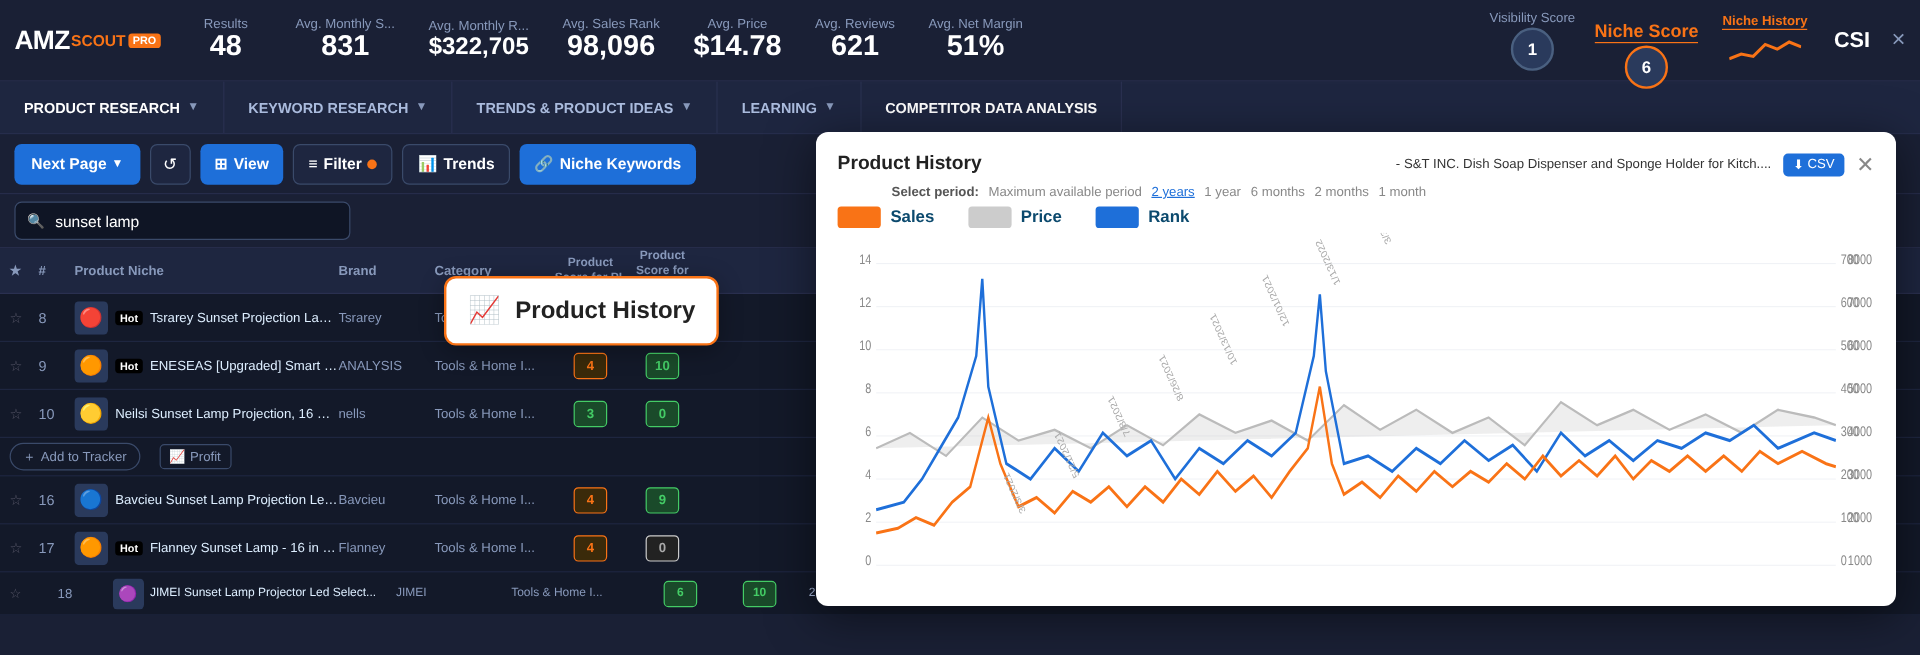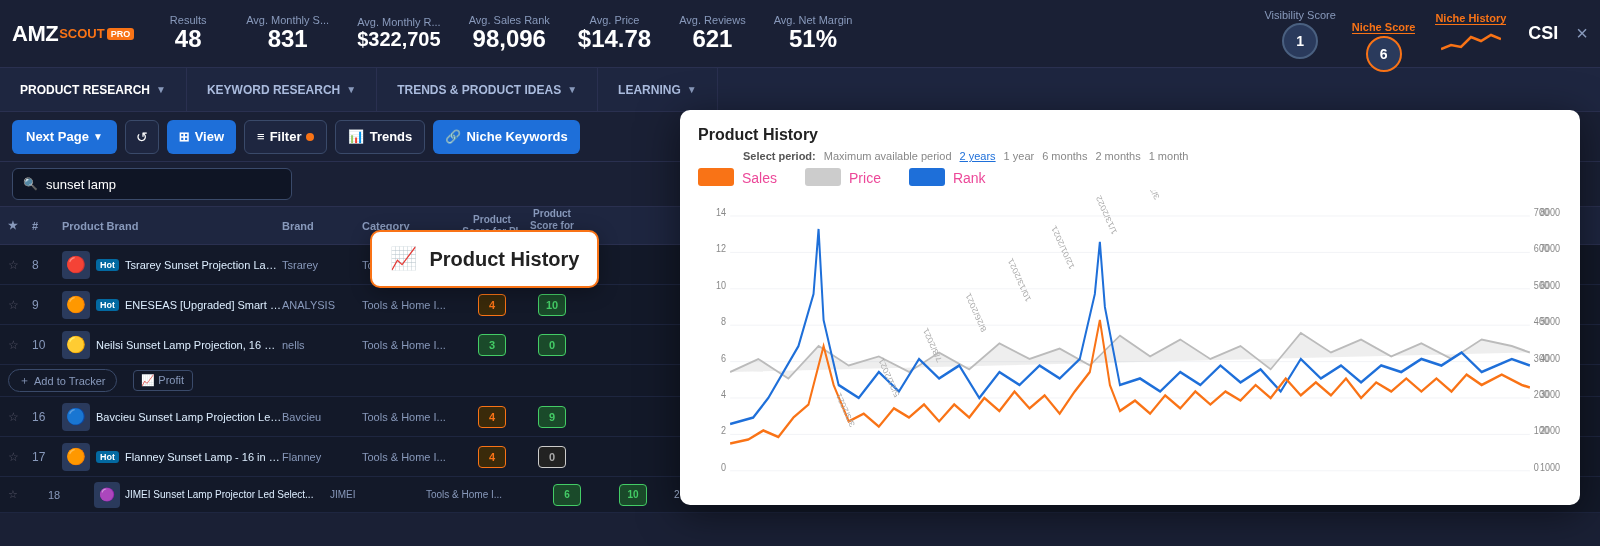--- a/index.html
+++ b/index.html
@@ -40,21 +40,21 @@
       display: flex; flex-direction: column; align-items: center; margin: 0 8px;
     }
     .vis-label { font-size: 11px; color: #8899bb; }
     .vis-circle {
       width: 36px; height: 36px; border-radius: 50%; background: #2a3a5c; border: 2px solid #4a6080;
       display: flex; align-items: center; justify-content: center; font-size: 14px; font-weight: 700; color: #fff; margin-top: 2px;
     }
     .niche-score-area {
       display: flex; flex-direction: column; align-items: center; margin: 0 8px;
     }
-    .niche-score-label { font-size: 11px; color: #f97316; font-weight: 600; border-bottom: 1px solid #f97316; margin-top: 25px; }
+    .niche-score-label { font-size: 15px; color: #f97316; font-weight: 600; border-bottom: 1px solid #f97316; margin-top: 25px; }
     .niche-circle {
       width: 36px; height: 36px; border-radius: 50%; background: #2a3a5c; border: 2px solid #f97316;
       display: flex; align-items: center; justify-content: center; font-size: 14px; font-weight: 700; color: #fff; margin-top: 2px;
     }
     .niche-history-area {
       display: flex; flex-direction: column; align-items: center; margin: 0 12px;
     }
     .niche-history-label { font-size: 11px; color: #f97316; font-weight: 600; border-bottom: 1px solid #f97316; }
     .niche-history-chart {
       width: 60px; height: 28px; margin-top: 2px;
@@ -161,21 +161,21 @@
       font-size: 12px; color: #ccd; position: relative;
     }
     .star-cell { width: 24px; color: #556; }
     .num-cell { width: 30px; color: #8899bb; }
     .product-cell { width: 220px; display: flex; align-items: center; gap: 6px; overflow: hidden; }
     .product-thumb {
       width: 28px; height: 28px; border-radius: 4px; background: #2a3a5c; flex-shrink: 0;
       display: flex; align-items: center; justify-content: center; font-size: 16px;
     }
     .hot-badge {
-      background: #0369a1; color: #fff; font-size: 9px; font-weight: 700;
+      background: #000000; color: #fff; font-size: 9px; font-weight: 700;
       padding: 1px 4px; border-radius: 3px; flex-shrink: 0;
     }
     .product-name { overflow: hidden; text-overflow: ellipsis; white-space: nowrap; color: #ddeeff; font-size: 11px; }
     .brand-cell { width: 80px; overflow: hidden; text-overflow: ellipsis; white-space: nowrap; color: #8899bb; font-size: 11px; }
     .cat-cell { width: 100px; overflow: hidden; text-overflow: ellipsis; white-space: nowrap; color: #8899bb; font-size: 11px; }
     .score-badge {
       width: 28px; height: 22px; border-radius: 4px; display: flex; align-items: center;
       justify-content: center; font-size: 11px; font-weight: 700; margin: 0 auto;
     }
     .score-green { background: #1a4a2a; color: #44cc66; border: 1px solid #44cc66; }
@@ -242,21 +242,21 @@
     .modal-close { font-size: 18px; color: #888; cursor: pointer; }
     .period-row {
       display: flex; align-items: center; gap: 8px; font-size: 11px; color: #888; margin-bottom: 6px;
     }
     .period-label { color: #555; font-weight: 600; margin-left: 45px; }
     .period-link { color: #888; cursor: pointer; text-decoration: none; }
     .period-link.active { color: #1e6fd9; text-decoration: underline; }
     .legend-row {
       display: flex; align-items: center; gap: 28px; margin-bottom: 4px;
     }
-    .legend-item { display: flex; align-items: flex-end; gap: 8px; font-size: 14px; font-weight: 400; color: #ec4899; }
+    .legend-item { display: flex; align-items: flex-start; gap: 8px; font-size: 14px; font-weight: 700; color: #0c4a6e; }
     .legend-box { width: 36px; height: 18px; border-radius: 3px; }
     .legend-orange { background: #f97316; }
     .legend-gray { background: #ccc; }
     .legend-blue { background: #1e6fd9; }
 
     
     .chart-container {
       flex: 1; position: relative; overflow: hidden;
     }
     .chart-svg {
@@ -333,20 +333,23 @@
     <span>KEYWORD RESEARCH</span>
     <span class="nav-chevron">▼</span>
   </div>
   <div class="nav-item">
     <span>TRENDS &amp; PRODUCT IDEAS</span>
     <span class="nav-chevron">▼</span>
   </div>
   <div class="nav-item">
     <span>LEARNING</span>
     <span class="nav-chevron">▼</span>
+  </div>
+  <div class="nav-item competitor">
+    <span>COMPETITOR DATA ANALYSIS</span>
   </div>
 </div>
 
 <div class="toolbar">
   <button class="btn-next-page">
     <span>Next Page</span>
     <span class="chevron">▼</span>
   </button>
   <div class="btn-icon">
     <span>↺</span>
@@ -373,21 +376,21 @@
 <div class="search-bar">
   <div class="search-input-wrap">
     <span class="search-icon-small">🔍</span>
     <span class="search-input-text">sunset lamp</span>
   </div>
 </div>
 
 <div class="table-header">
   <div class="col-star">★</div>
   <div class="col-num">#</div>
-  <div class="col-product">Product Brand</div>
+  <div class="col-product">Product Niche</div>
   <div class="col-brand">Brand</div>
   <div class="col-cat">Category</div>
   <div class="col-score" style="font-size:10px;line-height:1.2;">Product Score for PL</div>
   <div class="col-score2" style="font-size:10px;line-height:1.2;">Product Score for Reselling</div>
 </div>
 
 <div class="table-body">
 
   <div class="table-row">
     <div class="star-cell">☆</div>
@@ -535,20 +538,28 @@
 </div>
 
 <div class="product-history-tooltip">
   <span class="ph-icon">📈</span>
   <span class="ph-label">Product History</span>
 </div>
 
 <div class="modal-overlay">
   <div class="modal-header">
     <span class="modal-title">Product History</span>
+    <div class="modal-title-right">
+      <span style="font-size:11px;color:#333;overflow:hidden;text-overflow:ellipsis;white-space:nowrap;max-width:400px;">- S&amp;T INC. Dish Soap Dispenser and Sponge Holder for Kitch....</span>
+      <button class="csv-btn">
+        <span>⬇</span>
+        <span>CSV</span>
+      </button>
+      <span class="modal-close">✕</span>
+    </div>
   </div>
   <div class="period-row">
     <span class="period-label">Select period:</span>
     <a class="period-link">Maximum available period</a>
     <a class="period-link active">2 years</a>
     <a class="period-link">1 year</a>
     <a class="period-link">6 months</a>
     <a class="period-link">2 months</a>
     <a class="period-link">1 month</a>
   </div>

